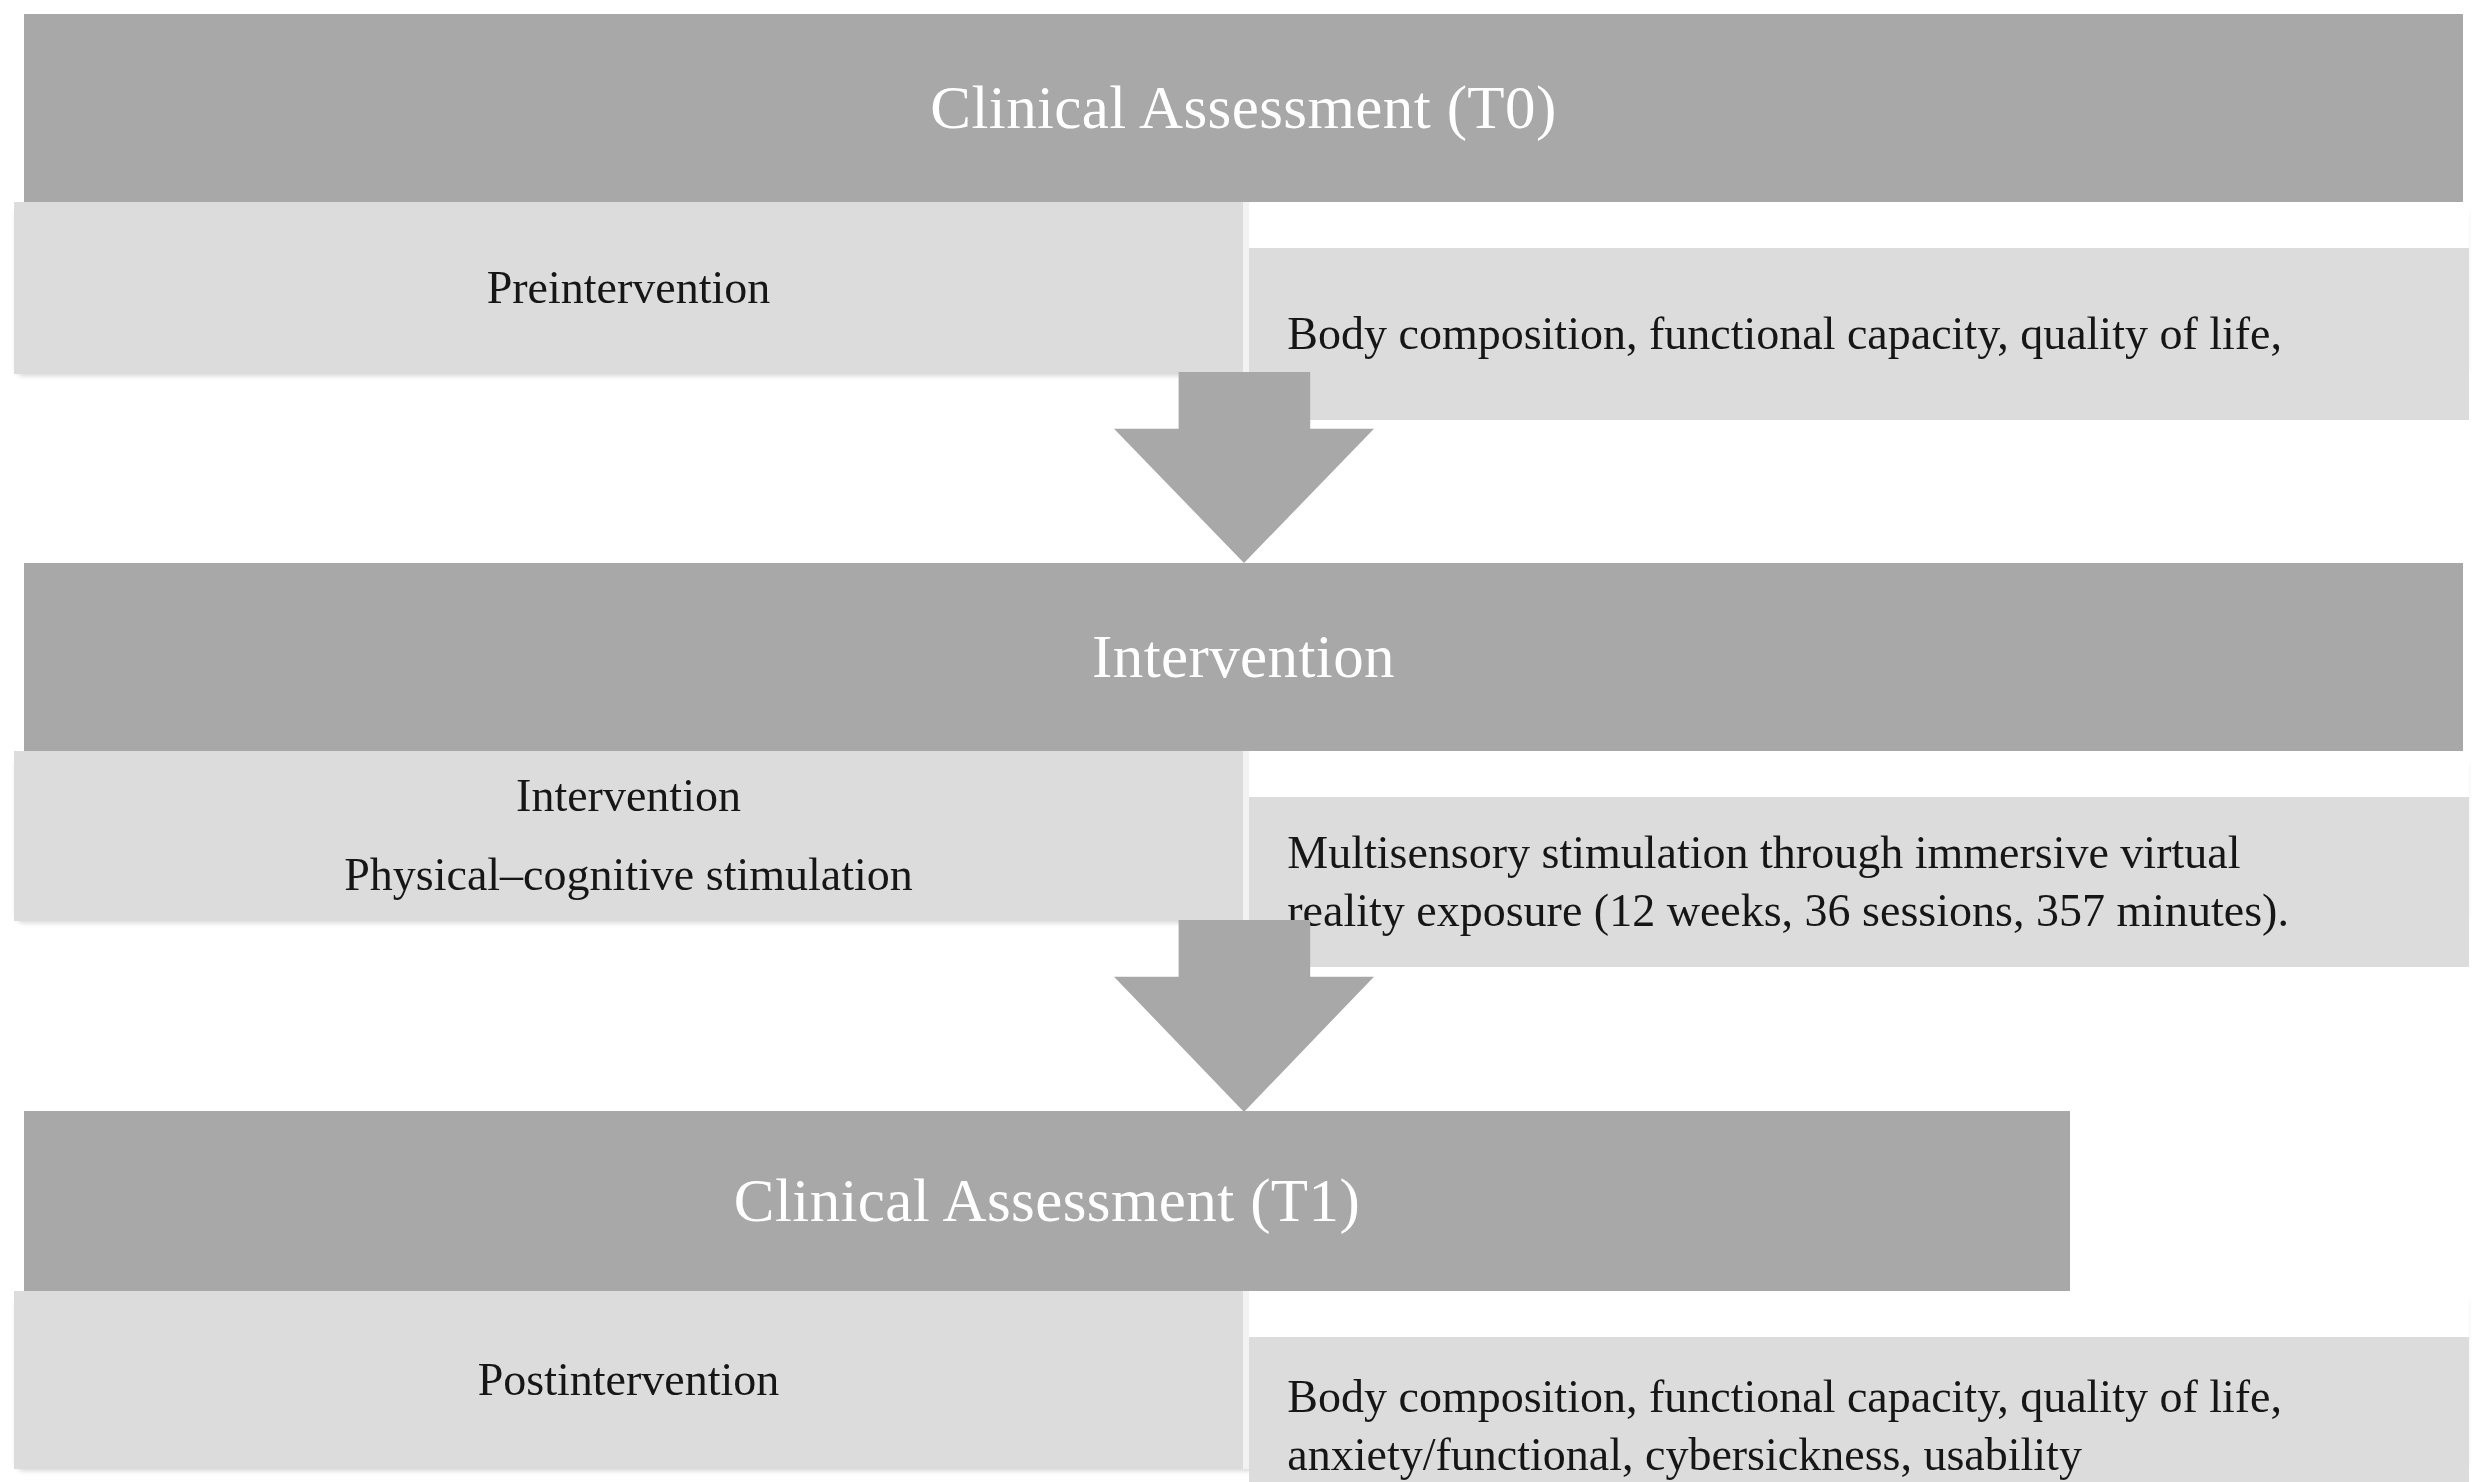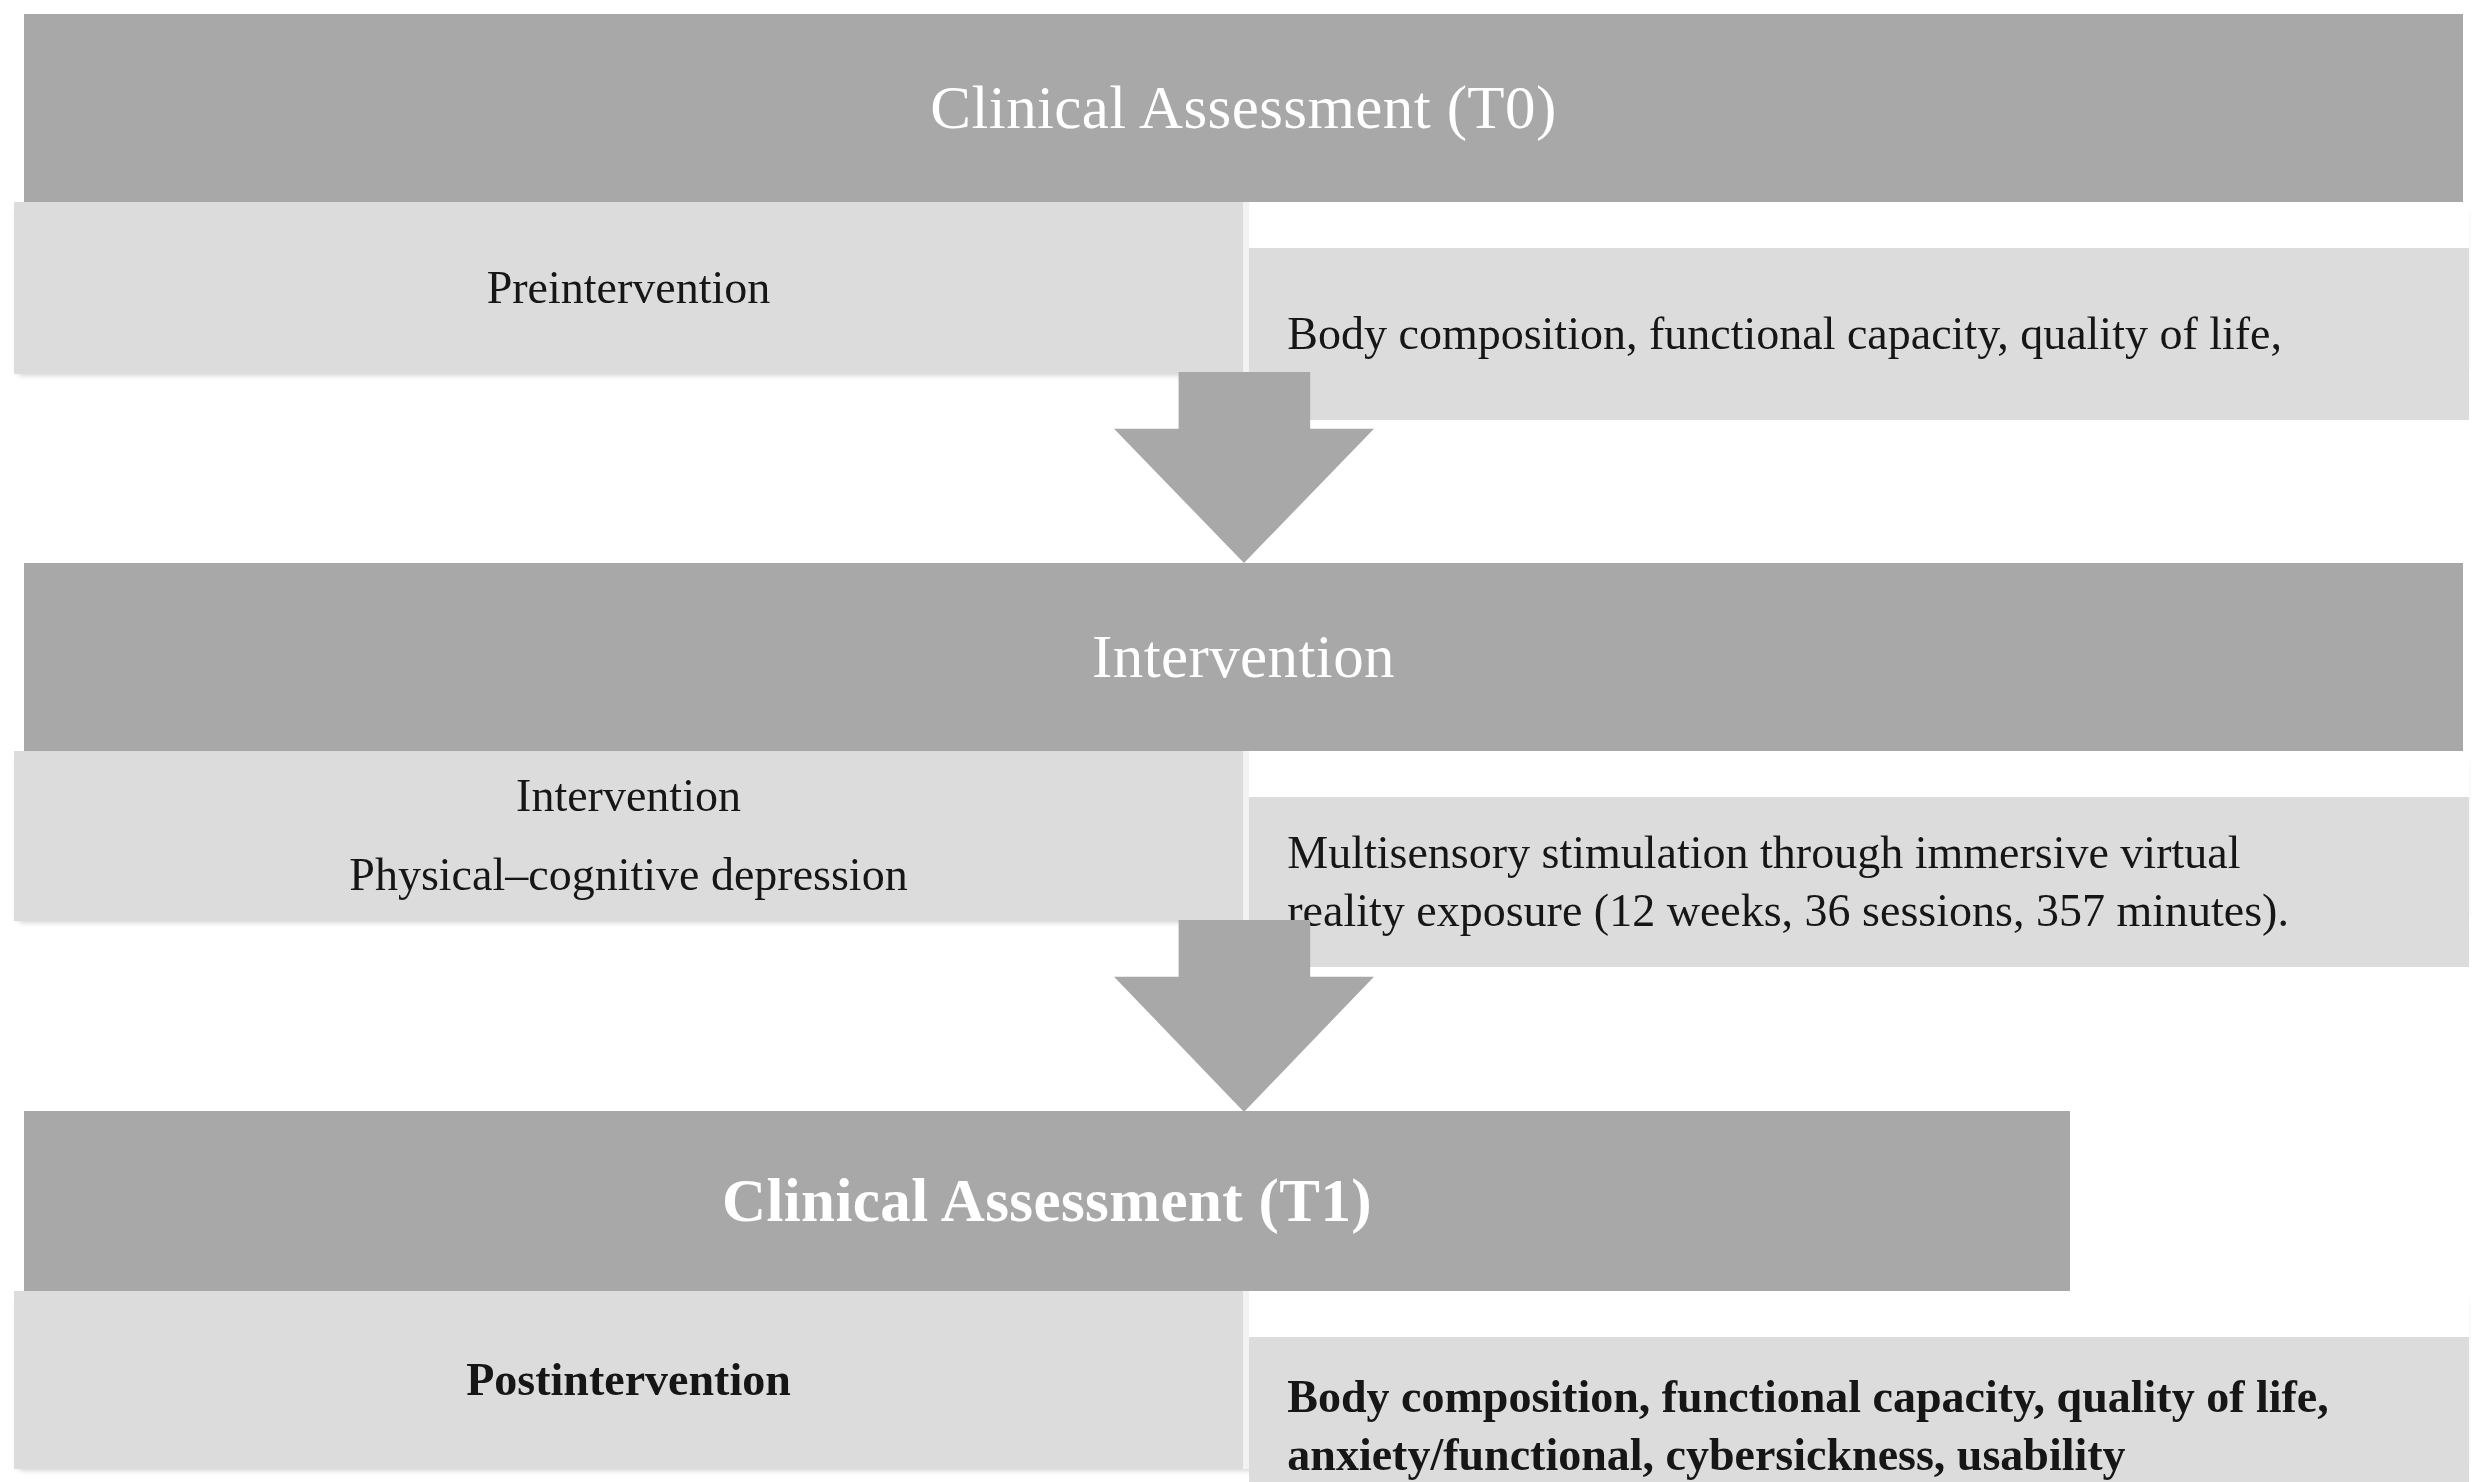--- a/index.html
+++ b/index.html
@@ -126,21 +126,21 @@
   #stage-1 .stage-body   { top: 188px; height: 172px; }
 
   #arrow-1 { top: 372px; height: 191px; }
 
   #stage-2 { left: 0; top: 563px;  width: 2487px; height: 358px; }
   #stage-2 .stage-header { height: 188px; }
   #stage-2 .stage-body   { top: 188px; height: 170px; }
 
   #arrow-2 { top: 920px; height: 192px; }
 
-  #stage-3 { left: 0; top: 1111px; width: 2094px; height: 358px; font-weight: bold; }
+  #stage-3 { left: 0; top: 1111px; width: 2094px; height: 358px; }
   #stage-3 .stage-header { height: 180px; }
   #stage-3 .stage-body   { top: 180px; height: 178px; }
 </style>
 </head>
 <body>
 
 <div class="flow-root">
 
   <div class="stage" id="stage-1">
     <div class="stage-header">
@@ -169,21 +169,21 @@
 
   <div class="stage" id="stage-2">
     <div class="stage-header">
       <div class="stage-title">Intervention</div>
     </div>
     <div class="stage-body">
       <div class="cell cell-left">
         <div class="cell-text">
           <span class="line">Intervention</span>
           <span class="line-gap"></span>
-          <span class="line">Physical–cognitive depression</span>
+          <span class="line">Physical–cognitive stimulation</span>
         </div>
       </div>
       <div class="cell-gap"></div>
       <div class="cell cell-right">
         <div class="cell-text">
           <span class="line">Multisensory stimulation through immersive virtual</span>
           <span class="line">reality exposure (12 weeks, 36 sessions, 357 minutes).</span>
         </div>
       </div>
     </div>

